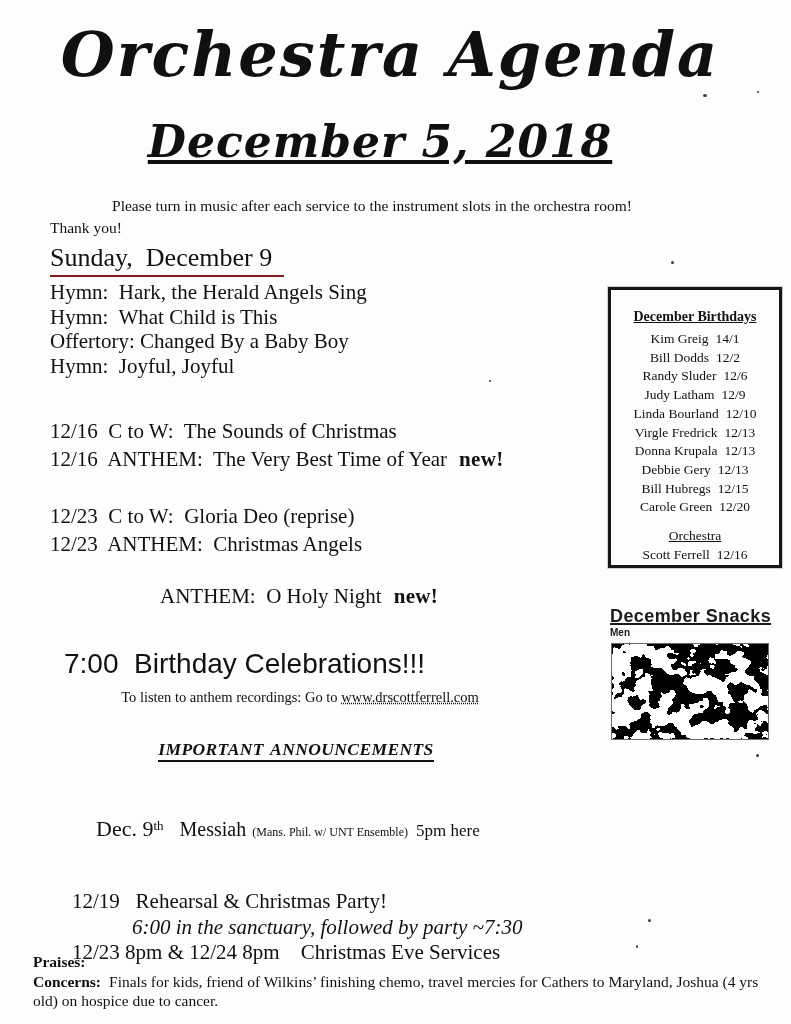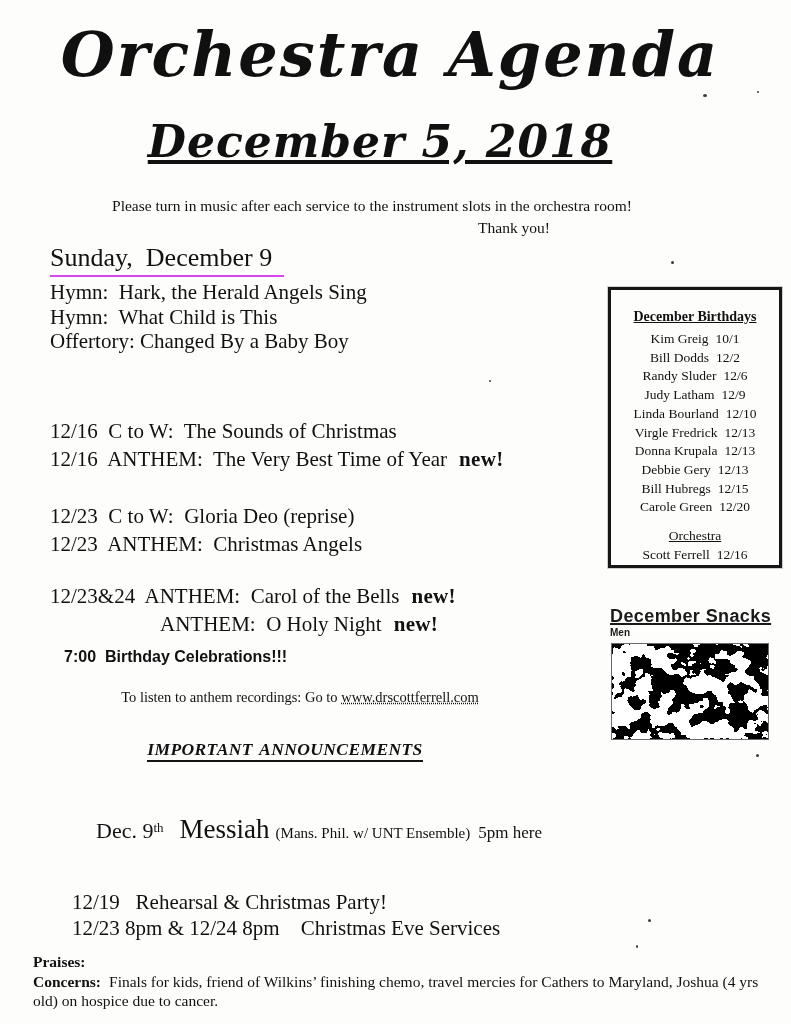--- a/index.html
+++ b/index.html
@@ -19,63 +19,63 @@
     font-family:"DejaVu Serif", serif;
     font-style:italic;
     font-weight:bold;
     text-align:center;
     color:#101010;
   }
   .title{top:18px;left:0;width:780px;font-size:62px;letter-spacing:2px;}
   .date{top:116px;left:0;width:760px;font-size:44px;letter-spacing:1px;text-decoration:underline;}
 
   .notice1{top:197px;left:0;width:744px;text-align:center;font-size:15.5px;}
-  .notice2{top:219px;left:50px;width:500px;text-align:right;font-size:15.5px;}
+  .notice2{top:219px;left:50px;width:500px;text-align:left;font-size:15.5px;}
 
   .service{top:243px;left:50px;}
   .service-heading{
     display:inline-block;
     font-size:26px;line-height:30px;
-    border-bottom:2px solid #d946ef;
+    border-bottom:2px solid #7f1d1d;
     padding:0 12px 2px 0;
     margin-bottom:3px;
     white-space:pre;
   }
   .service-line{font-size:21px;line-height:24.5px;white-space:pre;}
 
   .group{left:50px;}
   .g1{top:417px;}
   .g2{top:502px;}
   .g3{top:582px;}
   .sched-line{font-size:21px;line-height:28px;white-space:pre;}
   .sched-line.indent2{padding-left:110px;}
   .newflag{font-weight:bold;margin-left:12px;letter-spacing:0.3px;}
 
   .bday-note{
     top:648px;left:64px;
     font-family:"Liberation Sans", sans-serif;
-    font-weight:bold;font-size:16px;white-space:pre;
+    font-weight:normal;font-size:28px;white-space:pre;
   }
 
   .listen{top:689px;left:50px;width:500px;text-align:center;font-size:14.5px;}
   .listen .url{text-decoration:underline;text-decoration-style:dotted;}
 
   .imp{
-    top:739px;left:45px;width:480px;text-align:center;
+    top:739px;left:56px;width:480px;text-align:center;
     font-weight:bold;font-style:italic;font-size:17.5px;
     letter-spacing:0.4px;word-spacing:2px;
   }
   .imp-inner{border-bottom:2px solid #141414;padding-bottom:1px;}
 
   .ann{top:778px;left:72px;}
   .ann-messiah{line-height:34px;margin-bottom:6px;white-space:pre;}
   .a-date{font-size:22px;}
   .a-sup{font-size:13px;vertical-align:super;line-height:0;}
-  .a-title{font-size:27px;margin-left:16px;}
-  .a-detail{font-size:15px;margin-left:6px;}
+  .a-title{font-size:20px;margin-left:16px;}
+  .a-detail{font-size:12px;margin-left:6px;}
   .a-time{font-size:17px;margin-left:8px;}
   .ann-line{font-size:21px;line-height:25.5px;white-space:pre;}
   .ann-line.italic{font-style:italic;padding-left:60px;}
 
   
   .bbox{
     left:608px;top:287px;width:174px;height:281px;
     border:3px solid #161616;
     box-sizing:border-box;
     text-align:center;
@@ -130,58 +130,59 @@
   <div class="abs script date">December 5, 2018</div>
 
   <div class="abs notice1">Please turn in music after each service to the instrument slots in the orchestra room!</div>
   <div class="abs notice2">Thank you!</div>
 
   <div class="abs service">
     <div class="service-heading">Sunday,  December 9</div>
     <div class="service-line">Hymn:  Hark, the Herald Angels Sing</div>
     <div class="service-line">Hymn:  What Child is This</div>
     <div class="service-line">Offertory: Changed By a Baby Boy</div>
+    <div class="service-line">Hymn:  Joyful, Joyful</div>
   </div>
 
   <div class="abs group g1">
     <div class="sched-line"><span>12/16  C to W:  The Sounds of Christmas</span></div>
     <div class="sched-line"><span>12/16  ANTHEM:  The Very Best Time of Year</span><span class="newflag">new!</span></div>
   </div>
 
   <div class="abs group g2">
     <div class="sched-line"><span>12/23  C to W:  Gloria Deo (reprise)</span></div>
     <div class="sched-line"><span>12/23  ANTHEM:  Christmas Angels</span></div>
   </div>
 
   <div class="abs group g3">
-    <div class="sched-line"><span>12/23&amp;24  ANTHEM:  Carol of the Bells</span><span class="newflag">new!</span></div>
     <div class="sched-line indent2"><span>ANTHEM:  O Holy Night</span><span class="newflag">new!</span></div>
   </div>
 
   <div class="abs bday-note">7:00  Birthday Celebrations!!!</div>
 
   <div class="abs listen">
     <span>To listen to anthem recordings:  Go to </span><span class="url">www.drscottferrell.com</span>
   </div>
 
   <div class="abs imp">
     <span class="imp-inner">IMPORTANT ANNOUNCEMENTS</span>
   </div>
 
   <div class="abs ann">
     <div class="ann-messiah">
       <span class="a-date">Dec. 9</span><span class="a-sup">th</span><span class="a-title">Messiah</span><span class="a-detail">(Mans. Phil. w/ UNT Ensemble)</span><span class="a-time">5pm here</span>
     </div>
     <div class="ann-line">12/19   Rehearsal &amp; Christmas Party!</div>
+    <div class="ann-line italic">6:00 in the sanctuary, followed by party ~7:30</div>
     <div class="ann-line">12/23 8pm &amp; 12/24 8pm    Christmas Eve Services</div>
   </div>
 
   <div class="abs bbox">
     <div class="bbox-heading">December Birthdays</div>
-    <div class="b-row"><span>Kim Greig</span><span class="bdate">10/1</span></div>
+    <div class="b-row"><span>Kim Greig</span><span class="bdate">14/1</span></div>
     <div class="b-row"><span>Bill Dodds</span><span class="bdate">12/2</span></div>
     <div class="b-row"><span>Randy Sluder</span><span class="bdate">12/6</span></div>
     <div class="b-row"><span>Judy Latham</span><span class="bdate">12/9</span></div>
     <div class="b-row"><span>Linda Bourland</span><span class="bdate">12/10</span></div>
     <div class="b-row"><span>Virgle Fredrick</span><span class="bdate">12/13</span></div>
     <div class="b-row"><span>Donna Krupala</span><span class="bdate">12/13</span></div>
     <div class="b-row"><span>Debbie Gery</span><span class="bdate">12/13</span></div>
     <div class="b-row"><span>Bill Hubregs</span><span class="bdate">12/15</span></div>
     <div class="b-row"><span>Carole Green</span><span class="bdate">12/20</span></div>
     <div class="b-spacer"></div>

